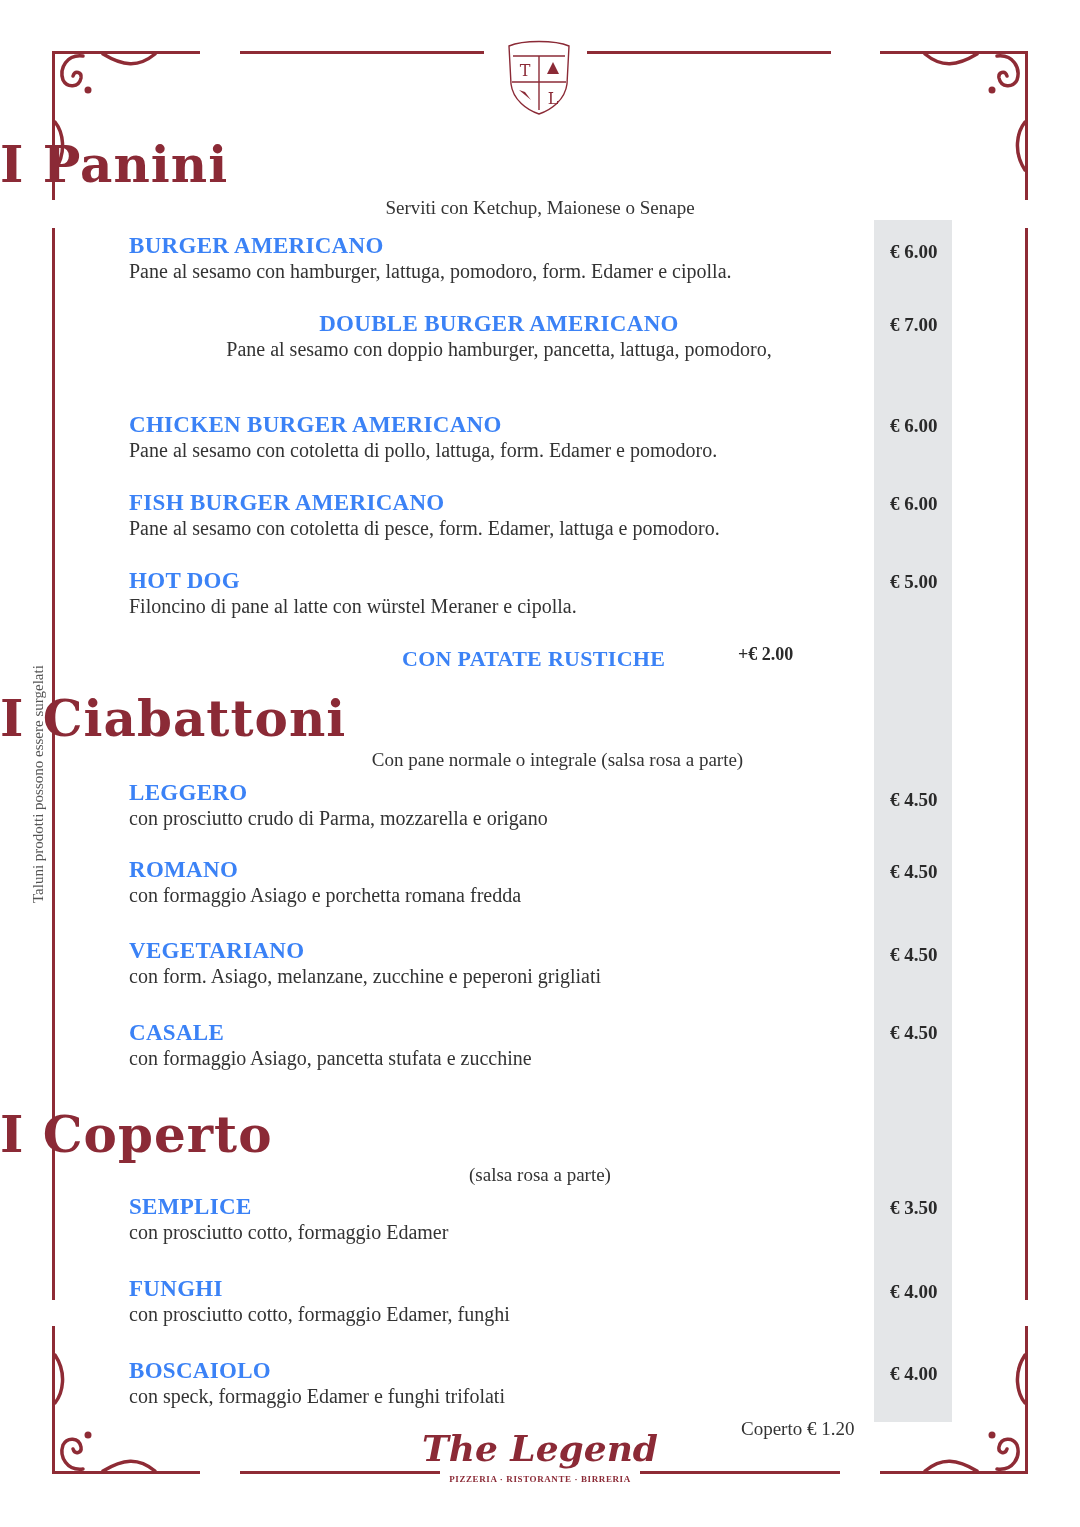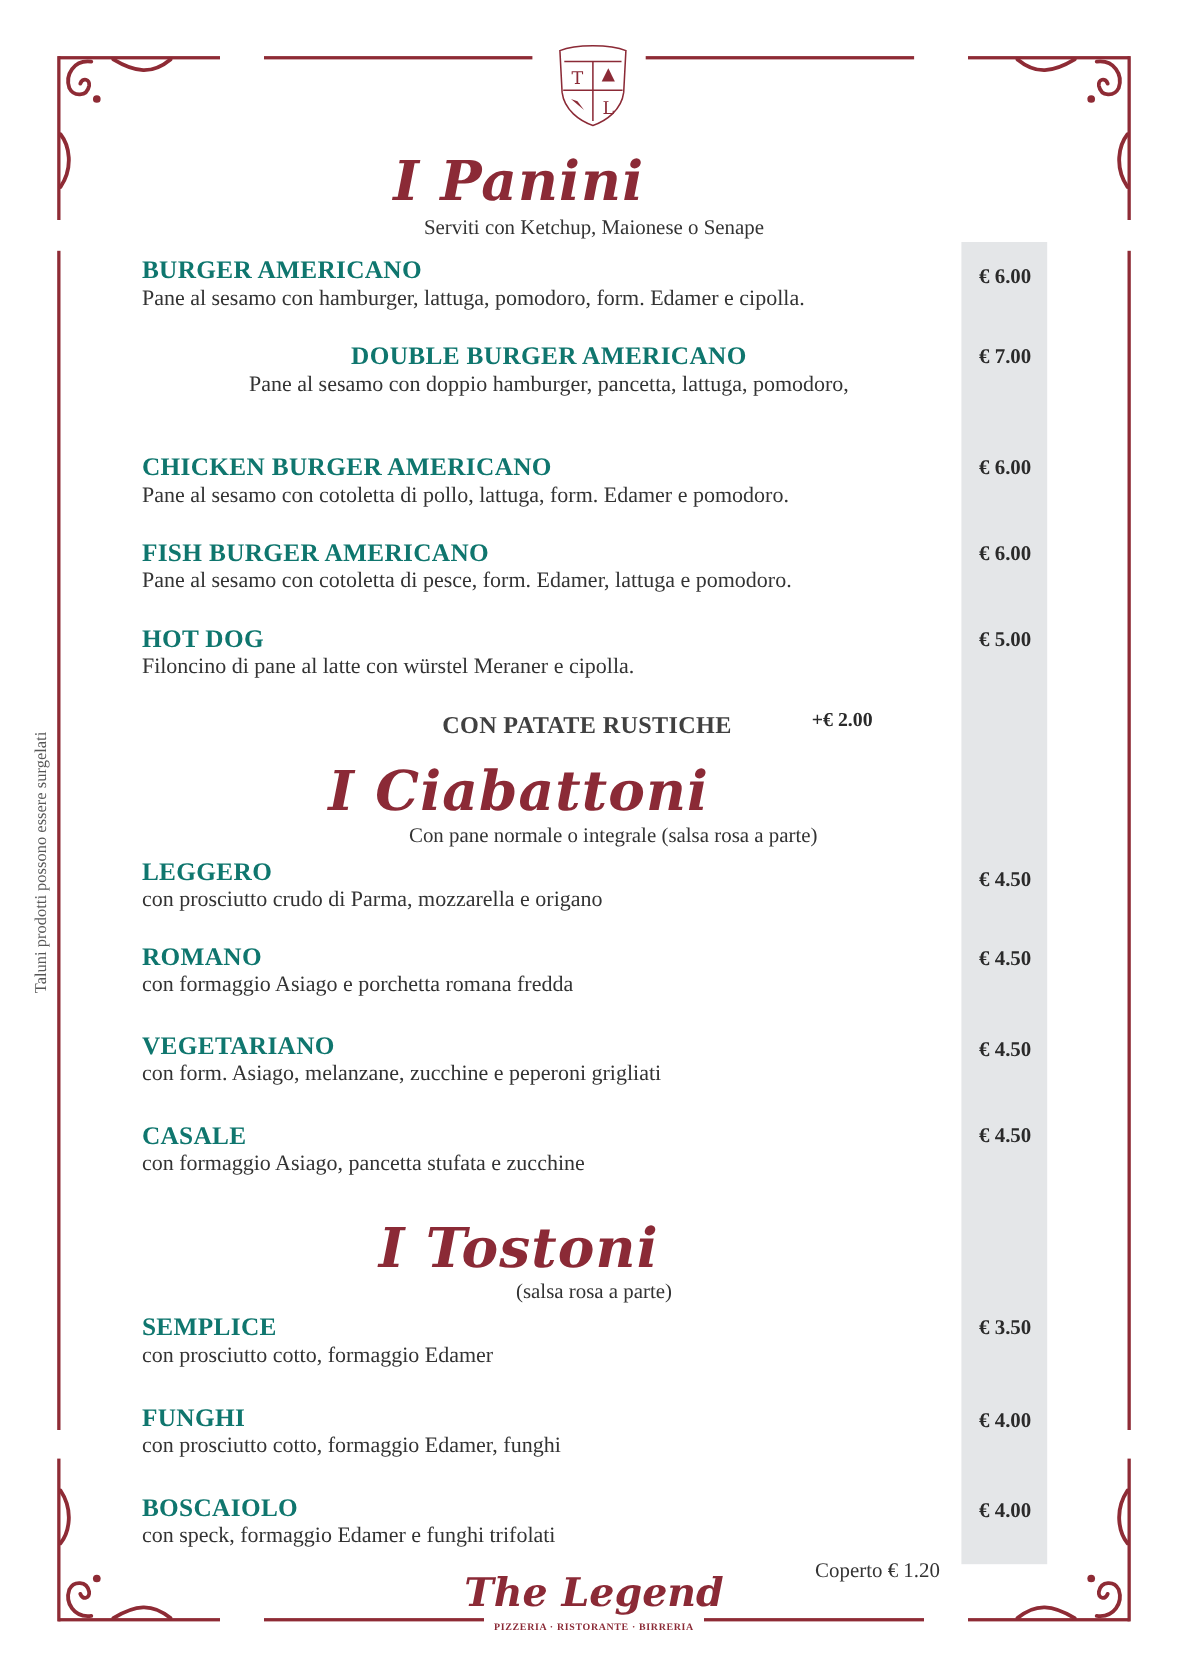--- a/index.html
+++ b/index.html
@@ -7,43 +7,42 @@
   body { position: relative; font-family: "Liberation Serif", "DejaVu Serif", serif; color: #2a2a2a; }
 
   .frame-line { position: absolute; background: #8e2b35; }
   .corner { position: absolute; width: 110px; height: 140px; }
   .corner svg { width: 100%; height: 100%; display: block; }
 
   .crest { position: absolute; left: 503px; top: 38px; width: 72px; height: 78px; }
   .crest svg { width: 100%; height: 100%; }
 
   .section-title {
-    position: absolute; left: 0; width: 943px; text-align: center;
+    position: absolute; left: 0; width: 943px; 
     font-family: "DejaVu Serif", "Liberation Serif", serif; font-weight: bold;
     color: #8b2a36; font-size: 50px; letter-spacing: 1px; line-height: 1;
-    font-style: italic;
   }
   .section-sub {
     position: absolute; left: 0; width: 1080px; text-align: center;
     font-size: 19px; color: #333; line-height: 1;
   }
 
   .price-col { position: absolute; left: 874px; top: 220px; width: 78px; height: 1202px; background: #e4e6e8; }
 
   .item { position: absolute; left: 129px; width: 740px; }
-  .item-name { font-size: 23px; font-weight: bold; color: #0f766e; line-height: 26px; letter-spacing: 0.3px; }
+  .item-name { font-size: 23px; font-weight: bold; color: #3b82f6; line-height: 26px; letter-spacing: 0.3px; }
   .item-desc { font-size: 20px; color: #333; line-height: 24px; }
   .item-price { position: absolute; left: 890px; font-size: 19px; font-weight: bold; color: #2a2a2a; line-height: 1; }
 
   .side-note {
     position: absolute; left: 30px; top: 903px; transform-origin: 0 0; transform: rotate(-90deg);
     font-size: 15px; color: #555; white-space: nowrap;
   }
 
-  .extra-label { position: absolute; left: 402px; top: 646px; font-size: 22px; font-weight: bold; color: #404040; letter-spacing: 0.3px; }
+  .extra-label { position: absolute; left: 402px; top: 646px; font-size: 22px; font-weight: bold; color: #3b82f6; letter-spacing: 0.3px; }
   .extra-price { position: absolute; left: 738px; top: 644px; font-size: 18px; font-weight: bold; color: #2a2a2a; }
 
   .coperto { position: absolute; left: 741px; top: 1418px; font-size: 19px; color: #333; }
 
   .logo-name {
     position: absolute; left: 380px; width: 320px; top: 1430px; text-align: center;
     font-family: "DejaVu Serif", serif; font-weight: bold; font-style: italic; font-size: 36px; color: #8b2a36; line-height: 1;
   }
   .logo-tag {
     position: absolute; left: 380px; width: 320px; top: 1474px; text-align: center;
@@ -177,21 +176,21 @@
   <div class="item-desc">con form. Asiago, melanzane, zucchine e peperoni grigliati</div>
 </div>
 <div class="item-price" style="top:945px;">€ 4.50</div>
 
 <div class="item" style="top:1020px;">
   <div class="item-name">CASALE</div>
   <div class="item-desc">con formaggio Asiago, pancetta stufata e zucchine</div>
 </div>
 <div class="item-price" style="top:1023px;">€ 4.50</div>
 
-<div class="section-title" style="top:1110px;">I Tostoni</div>
+<div class="section-title" style="top:1110px;">I Coperto</div>
 <div class="section-sub" style="top:1165px;">(salsa rosa a parte)</div>
 
 <div class="item" style="top:1194px;">
   <div class="item-name">SEMPLICE</div>
   <div class="item-desc">con prosciutto cotto, formaggio Edamer</div>
 </div>
 <div class="item-price" style="top:1198px;">€ 3.50</div>
 
 <div class="item" style="top:1276px;">
   <div class="item-name">FUNGHI</div>

